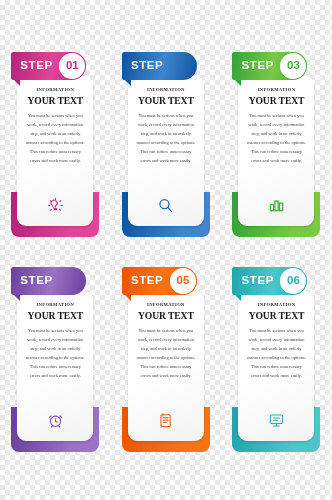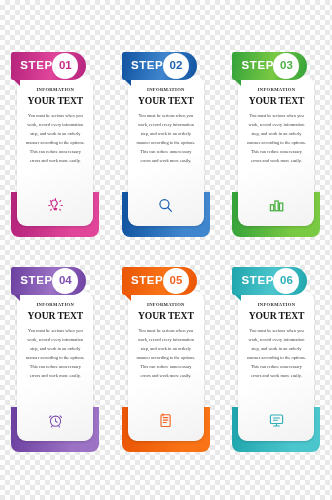--- a/index.html
+++ b/index.html
@@ -72,21 +72,21 @@
     font-size: 11.5px;
     font-weight: bold;
     color: #ffffff;
     letter-spacing: 0.6px;
     margin-left: 9px;
     line-height: 1;
     user-select: none;
   }
   .num-badge {
     position: absolute;
-    right: 8px;
+    right: 1px;
     top: 1px;
     width: 26px;
     height: 26px;
     border-radius: 50%;
     background: #ffffff;
     display: flex;
     align-items: center;
     justify-content: center;
     font-size: 11.5px;
     font-weight: bold;
@@ -212,21 +212,20 @@
           <div class="para">You must be serious when you work, record every information step, and work in an orderly manner according to the options. This can reduce unnecessary errors and work more easily.</div>
           <div class="icon-wrap">
             <svg width="17" height="17" viewBox="0 0 24 24" fill="none" stroke="#1b61ad" stroke-width="1.7" stroke-linecap="round">
               <circle cx="10.5" cy="10" r="6.4"></circle>
               <path d="M15.2 14.8 20.4 20.2"></path>
             </svg>
           </div>
         </div>
         <div class="banner" style="background: linear-gradient(100deg, rgb(16, 83, 160) 0%, rgb(63, 134, 206) 55%, rgb(16, 83, 160) 100%);">
           <span class="step-label">STEP</span>
-          <span class="num-badge" style="color: rgb(27, 97, 173);">02</span>
         </div>
         <div class="banner-tail" style="border-top-color: rgb(16, 83, 160);"></div>
       </div>
     </div>
 
     <div class="card-slot">
       <div class="card">
         <div class="footer" style="background: linear-gradient(95deg, rgb(51, 162, 58) 0%, rgb(122, 201, 67) 70%, rgb(122, 201, 67) 100%);">
           <span class="footer-letter">C</span>
         </div>
@@ -267,21 +266,20 @@
             <svg width="17" height="17" viewBox="0 0 24 24" fill="none" stroke="#7e4fb0" stroke-width="1.5" stroke-linecap="round">
               <circle cx="12" cy="13" r="7.2"></circle>
               <path d="M12 9.6V13l2.4 1.5"></path>
               <path d="M5.6 5.4 3.4 7.6M18.4 5.4l2.2 2.2"></path>
               <path d="M7.6 19.4 6.2 21.2M16.4 19.4l1.4 1.8"></path>
             </svg>
           </div>
         </div>
         <div class="banner" style="background: linear-gradient(100deg, rgb(107, 63, 160) 0%, rgb(155, 114, 196) 55%, rgb(107, 63, 160) 100%);">
           <span class="step-label">STEP</span>
-          <span class="num-badge" style="color: rgb(126, 79, 176);">04</span>
         </div>
         <div class="banner-tail" style="border-top-color: rgb(107, 63, 160);"></div>
       </div>
     </div>
 
     <div class="card-slot">
       <div class="card">
         <div class="footer" style="background: linear-gradient(95deg, rgb(234, 85, 5) 0%, rgb(249, 115, 22) 70%, rgb(249, 115, 22) 100%);">
           <span class="footer-letter">E</span>
         </div>

